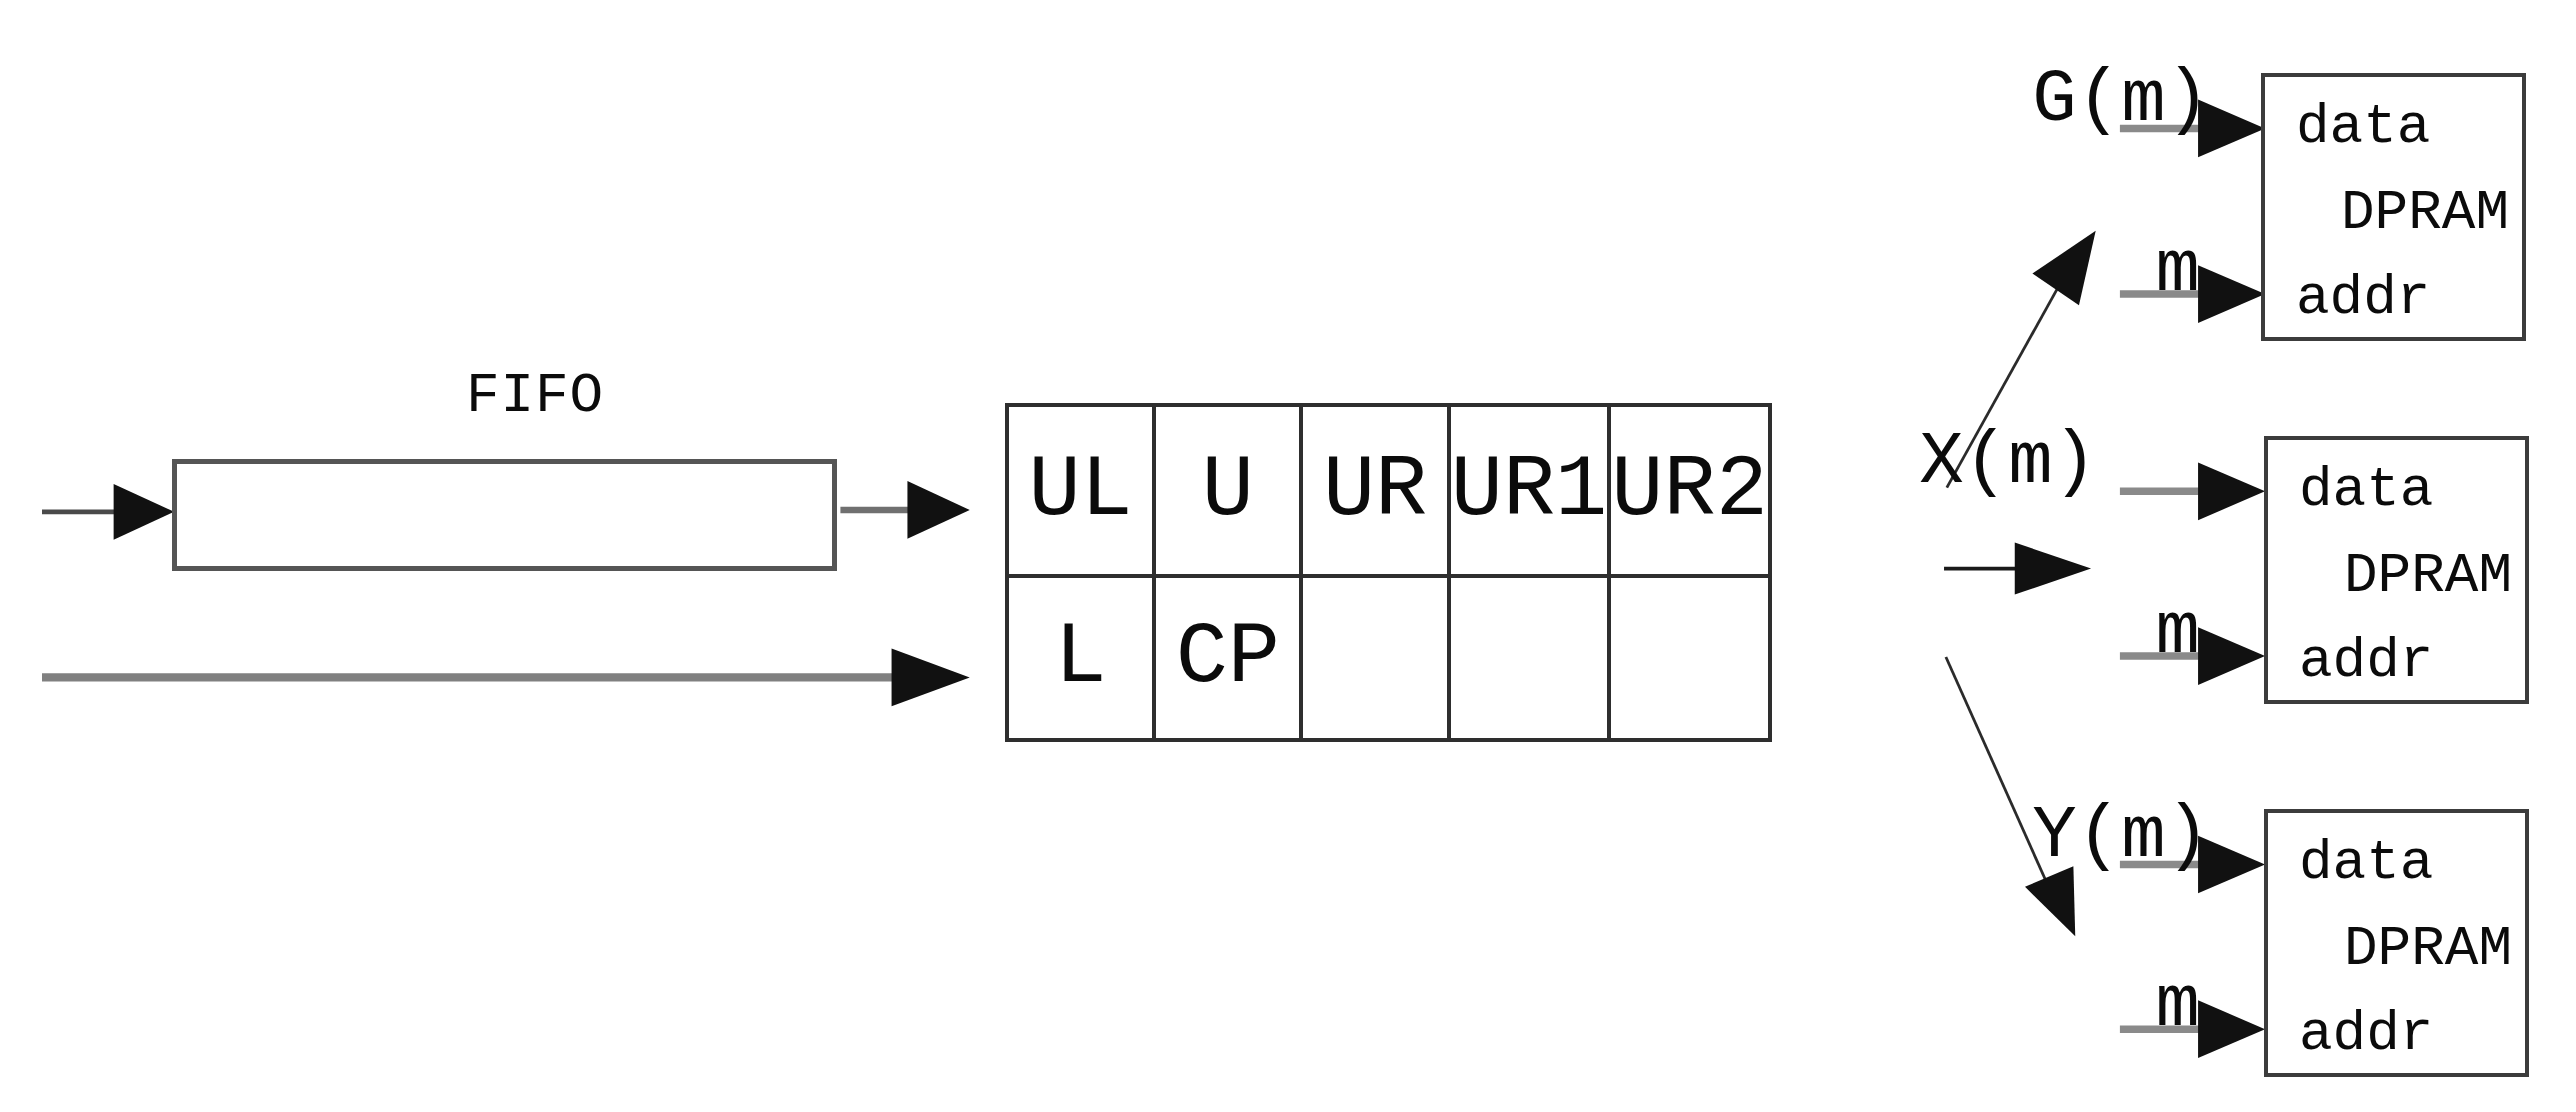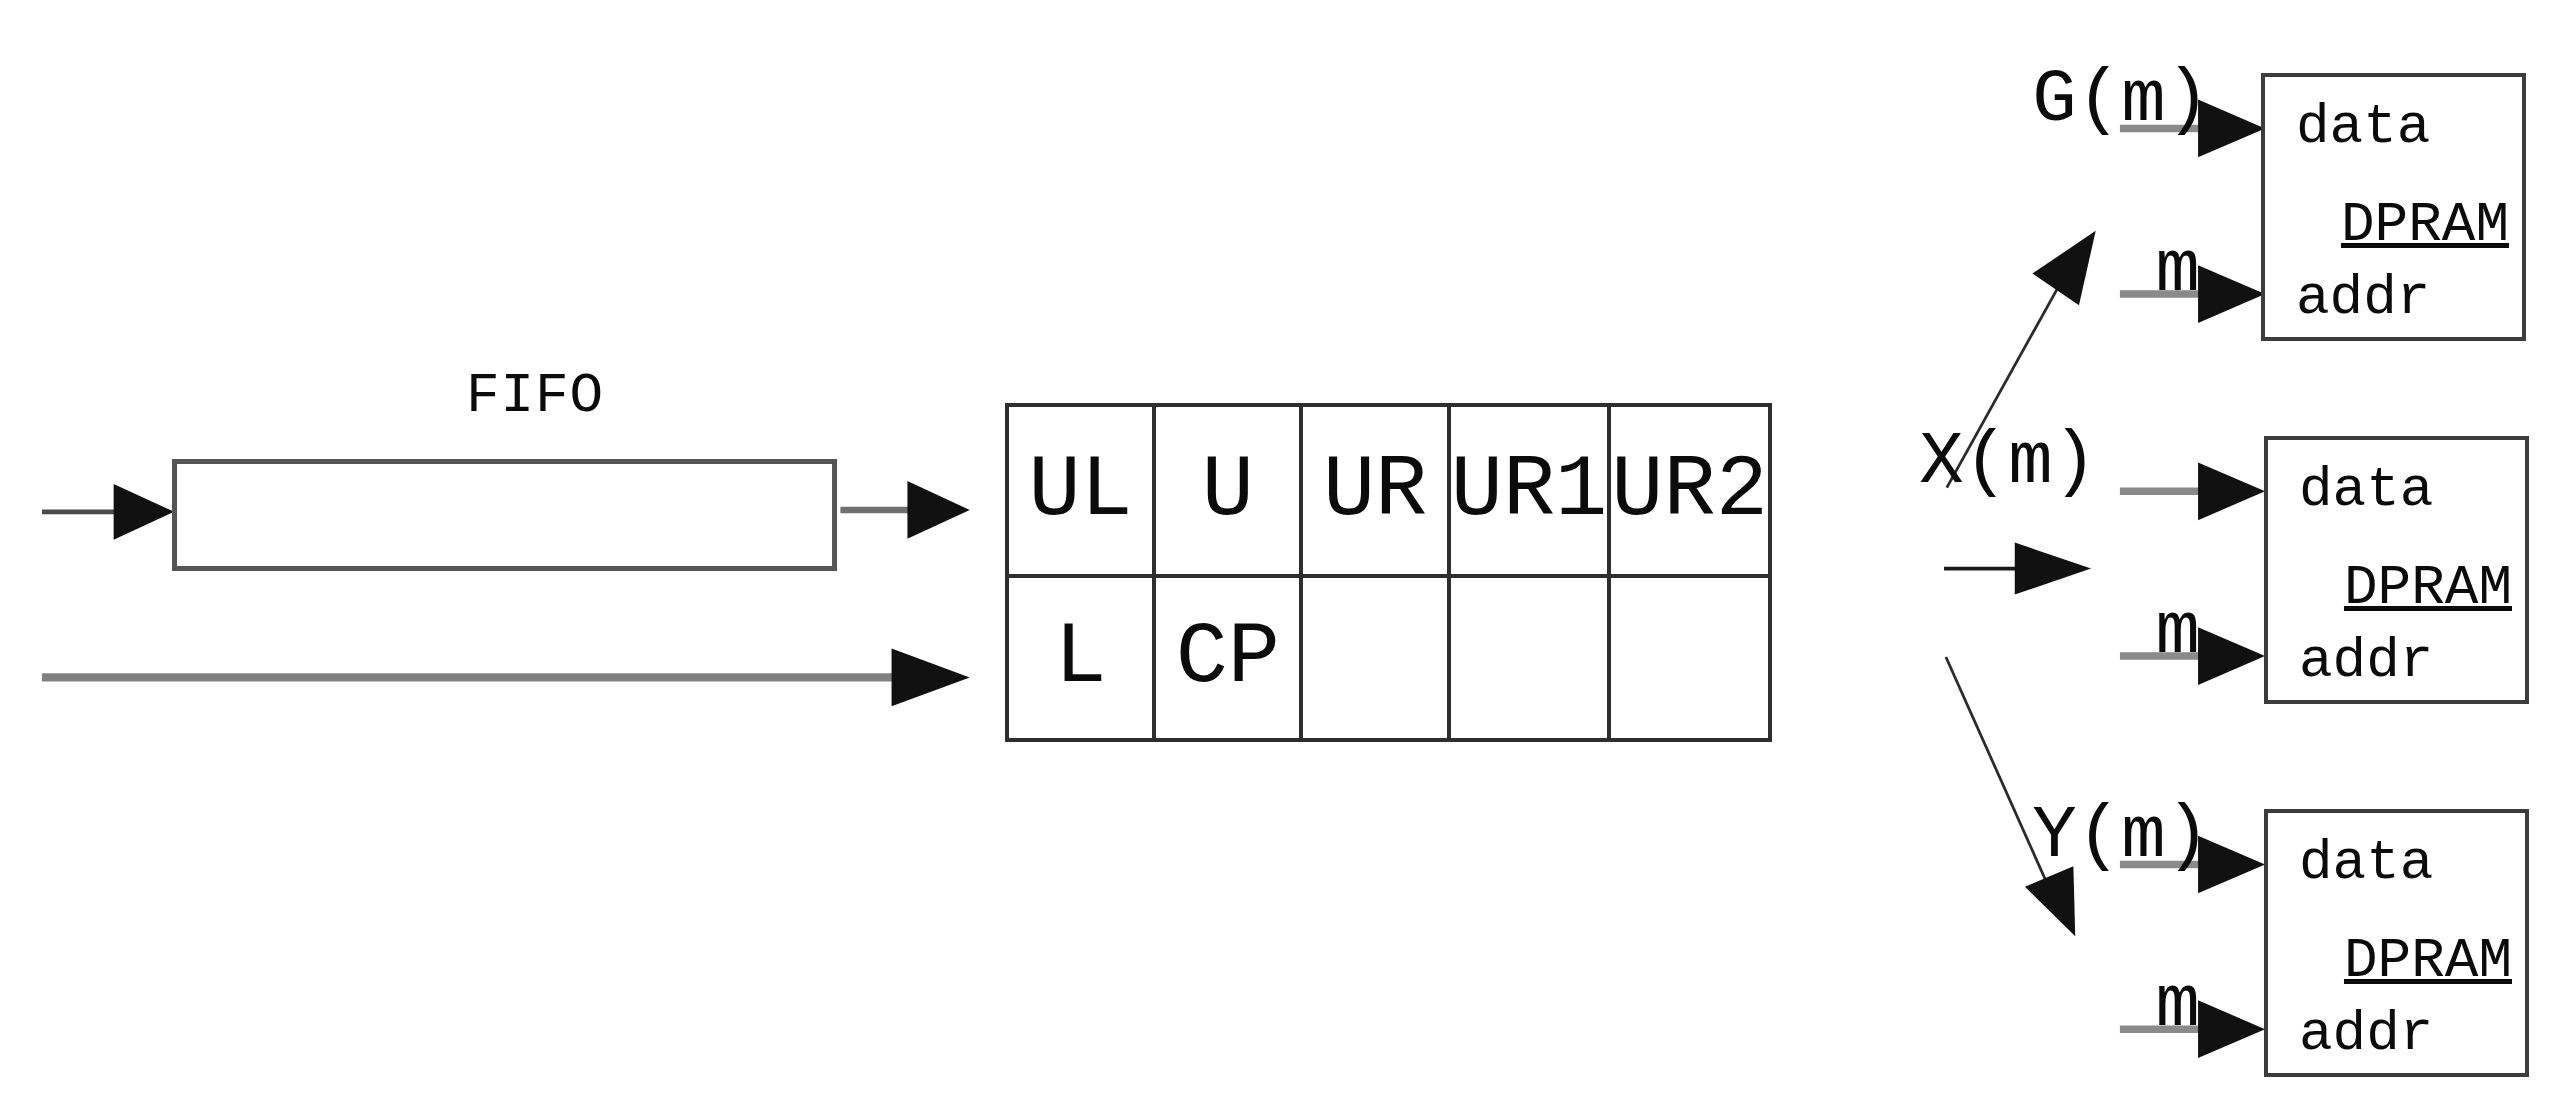--- a/index.html
+++ b/index.html
@@ -20,21 +20,21 @@
         display:flex;align-items:center;justify-content:center;
         font-size:87px;color:#0b0b0b;}
   .cell.last{border-right:none;}
   .cell.r1{border-bottom:4.7px solid #2e2e2e;}
   .dpram{width:265px;height:268px;border:4.7px solid #3c3c3c;}
   .dpram-1{left:2261px;top:73px;}
   .dpram-2{left:2264px;top:436px;}
   .dpram-3{left:2264px;top:809px;}
   .port{position:absolute;font-size:56px;line-height:1;color:#0b0b0b;white-space:pre;}
   .port-data{left:31px;top:22.3px;}
-  .port-name{right:13px;top:120px;text-decoration:underline;}
+  .port-name{right:13px;top:108px;}
   .port-addr{left:31px;bottom:11.2px;}
   .sig{font-size:74px;width:181px;}
   .sig-g{left:2029px;top:47px;}
   .sig-x{left:1916px;top:409px;}
   .sig-y{left:2029px;top:783px;}
   .msig{font-size:74px;width:80px;}
   .m-1{left:2120px;top:217px;}
   .m-2{left:2120px;top:579px;}
   .m-3{left:2120px;top:952px;}
 </style>

